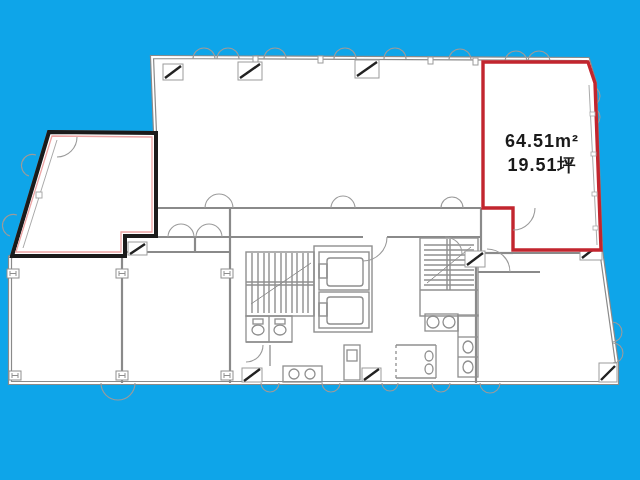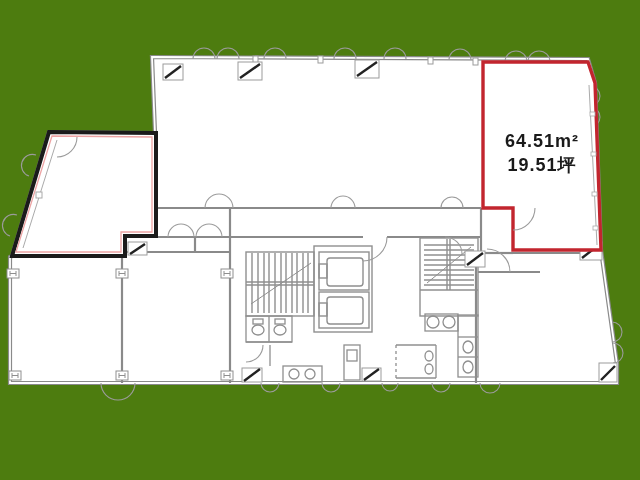--- a/index.html
+++ b/index.html
@@ -1,17 +1,17 @@
 <!DOCTYPE html>
 <html><head>
 <meta charset="utf-8">
 <style>
   html,body{margin:0;padding:0;background:#ffffff;}
   body{width:640px;height:480px;overflow:hidden;font-family:"Liberation Sans","DejaVu Sans",sans-serif;}
-  #plan-wrap{position:relative;width:640px;height:480px;background:#4d7c0f;}
+  #plan-wrap{position:relative;width:640px;height:480px;background:#0ea5e9;}
   svg{display:block;}
   text{font-family:"Liberation Sans","DejaVu Sans",sans-serif;font-weight:700;fill:#1a1a1a;letter-spacing:1px;}
 </style>
 </head>
 <body>
 
 <div id="plan-wrap">
 <svg width="640" height="480" viewBox="0 0 640 480">
 
   <g>

